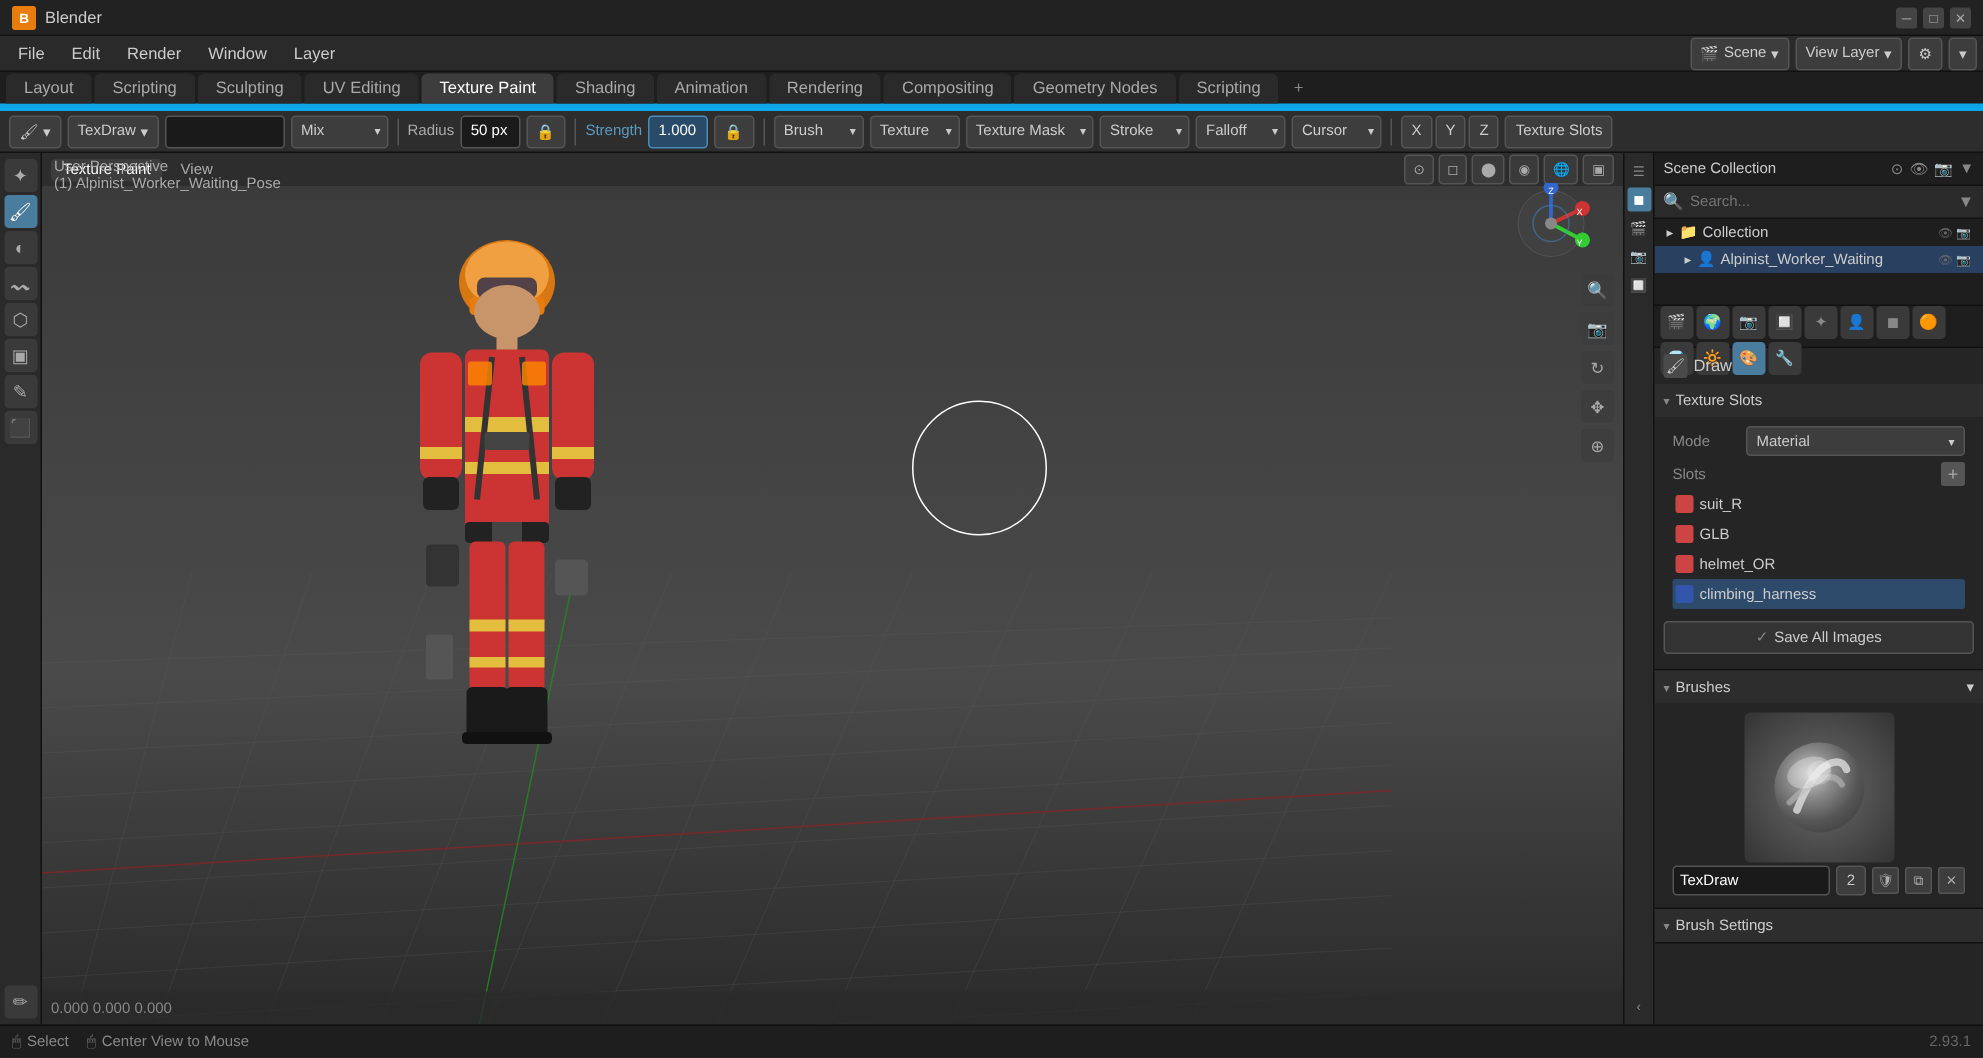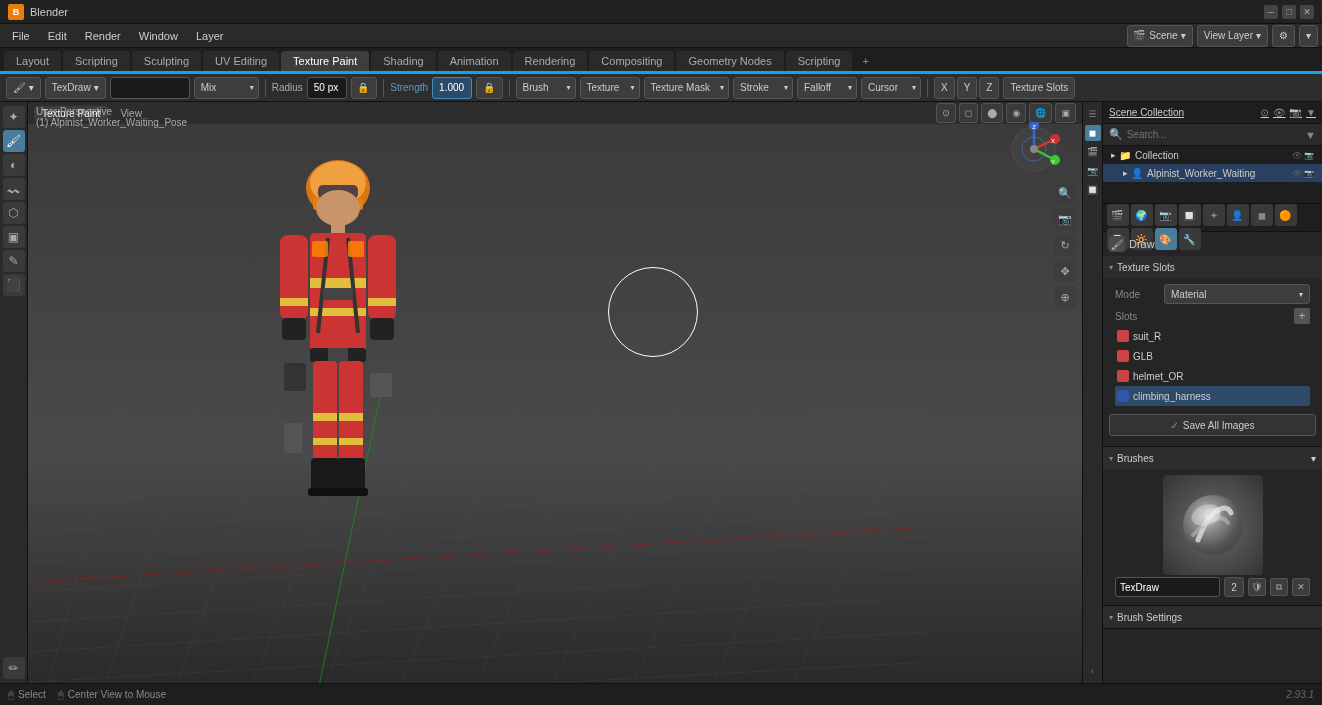--- a/index.html
+++ b/index.html
@@ -59,21 +59,21 @@
       border-radius: 3px;
     }
 
     
     #workspace-bar {
       height: 26px;
       background: #1e1e1e;
       display: flex;
       align-items: flex-end;
       padding: 0 4px;
-      border-bottom: 3px solid #0ea5e9;
+      border-bottom: 5px solid #0ea5e9;
     }
     .ws-tab {
       padding: 4px 12px;
       font-size: 11px;
       color: #aaa;
       cursor: pointer;
       border-radius: 4px 4px 0 0;
       background: #2a2a2a;
       margin-right: 2px;
     }
@@ -254,21 +254,20 @@
     
     #scene-collection-header {
       height: 22px;
       background: #1e1e1e;
       display: flex;
       align-items: center;
       padding: 0 6px;
       border-bottom: 1px solid #111;
       font-size: 10px; color: #ccc;
       justify-content: space-between;
-      text-decoration: underline;
     }
     .sc-icons { display: flex; gap: 4px; }
     .sc-icon { font-size: 10px; color: #888; cursor: pointer; }
 
     
     #outliner {
       height: 80px;
       background: #1e1e1e;
       border-bottom: 1px solid #111;
       overflow: hidden;
@@ -458,21 +457,21 @@
     #status-bar {
       height: 22px;
       background: #1e1e1e;
       border-top: 1px solid #111;
       display: flex; align-items: center; padding: 0 8px;
       gap: 12px;
       position: absolute;
       bottom: 0; left: 0; right: 0;
     }
     .status-item { font-size: 10px; color: #888; display: flex; align-items: center; gap: 4px; }
-    .version { margin-left: auto; font-size: 10px; color: #666; font-style: italic; }
+    .version { margin-left: auto; font-size: 10px; color: #666; }
 
     
     #char-model {
       position: absolute;
       left: 200px; bottom: 80px;
       width: 220px; height: 470px;
     }
 
     
     #char-svg {
@@ -797,20 +796,23 @@
     </div>
 
     <div id="nav-icons">
       <div class="nav-icon-btn">🔍</div>
       <div class="nav-icon-btn">📷</div>
       <div class="nav-icon-btn">↻</div>
       <div class="nav-icon-btn">✥</div>
       <div class="nav-icon-btn">⊕</div>
     </div>
 
+    <div id="viewport-bottom">
+      <div style="font-size:10px;color:#888;">0.000 0.000 0.000</div>
+    </div>
   </div>
 
   <div class="right-side-icons">
     <div class="rsi-btn">☰</div>
     <div class="rsi-btn active">◼</div>
     <div class="rsi-btn">🎬</div>
     <div class="rsi-btn">📷</div>
     <div class="rsi-btn">🔲</div>
     <div style="flex:1;"></div>
     <div class="rsi-btn">‹</div>

